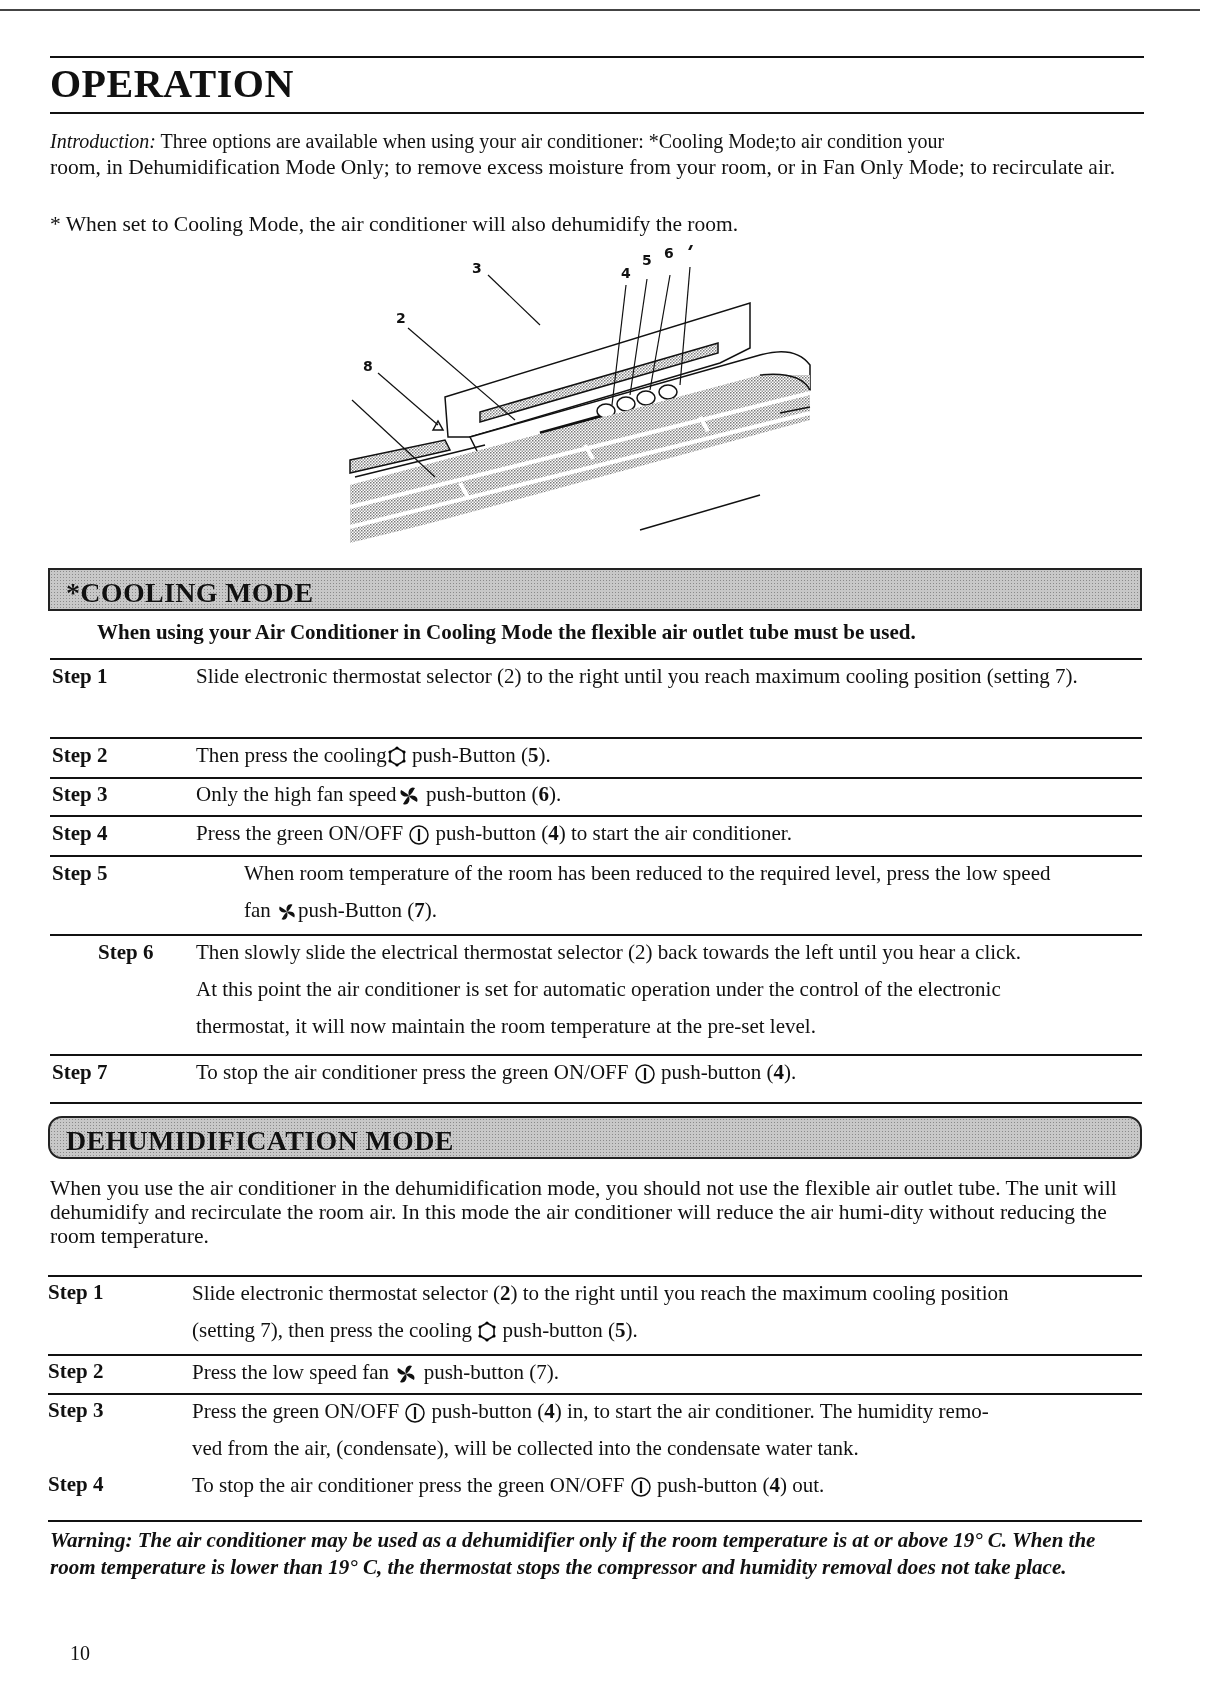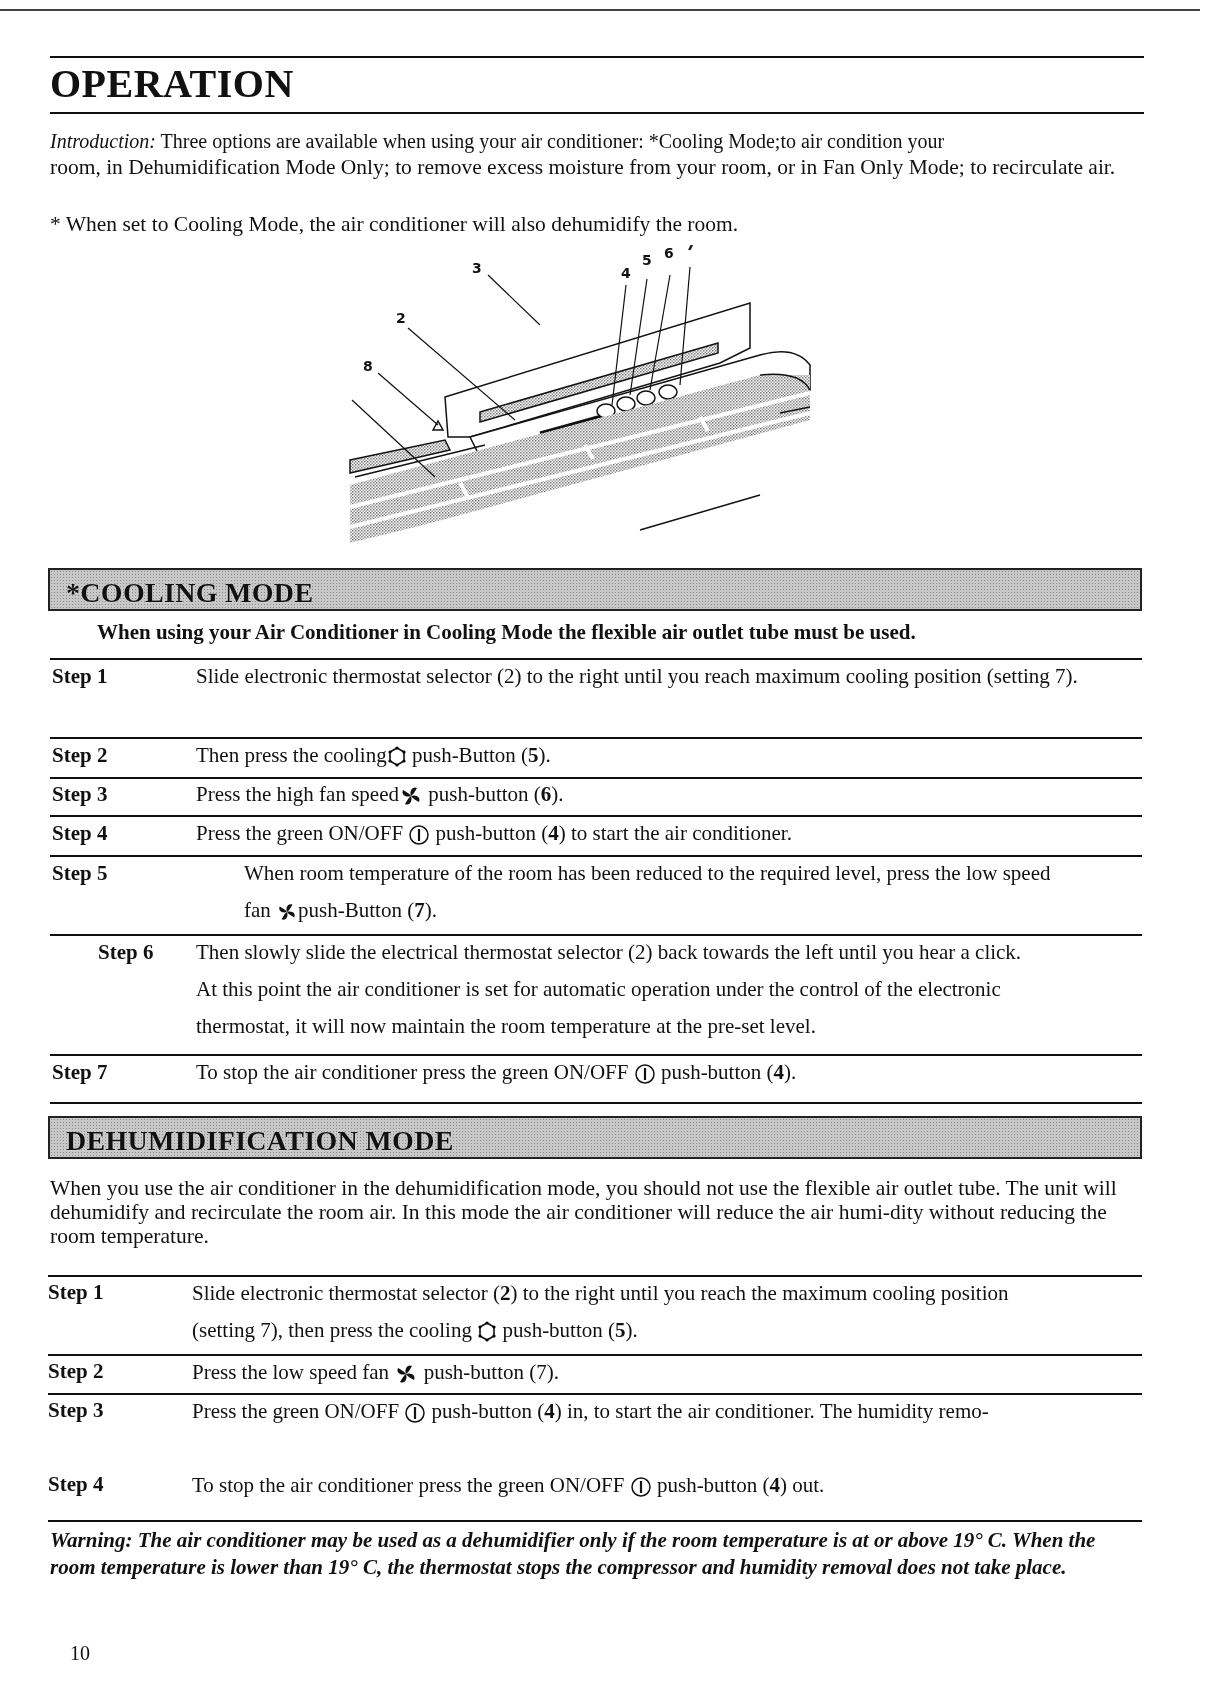--- a/index.html
+++ b/index.html
@@ -136,21 +136,21 @@
         <circle cx="17" cy="15" r="1.6"></circle>
         <circle cx="10" cy="19" r="1.6"></circle>
         <circle cx="3" cy="15" r="1.6"></circle>
         <circle cx="3" cy="6" r="1.6"></circle>
       </svg></span><span> push-Button (</span><b>5</b><span>).</span>
 </div>
 <div class="rule thin" style="left:50px;top:777px;width:1092px;"></div>
 
 <div class="step-label" style="top:782px;">Step 3</div>
 <div class="step-text" style="top:776px;">
-  <span>Press the high fan speed</span><span class="ico"><svg width="24" height="22" viewBox="-12 -11 24 22">
+  <span>Only the high fan speed</span><span class="ico"><svg width="24" height="22" viewBox="-12 -11 24 22">
         <g fill="#111">
           <path d="M0 0 C-2 -6 2 -10 6 -8 C4 -5 3 -2 0 0Z"></path>
           <path d="M0 0 C6 -2 10 2 8 6 C5 4 2 3 0 0Z"></path>
           <path d="M0 0 C2 6 -2 10 -6 8 C-4 5 -3 2 0 0Z"></path>
           <path d="M0 0 C-6 2 -10 -2 -8 -6 C-5 -4 -2 -3 0 0Z"></path>
         </g>
       </svg></span><span> push-button (</span><b>6</b><span>).</span>
 </div>
 <div class="rule" style="left:50px;top:815px;width:1092px;"></div>
 
@@ -187,21 +187,21 @@
 
 <div class="step-label" style="top:1060px;">Step 7</div>
 <div class="step-text" style="top:1054px;">
   <span>To stop the air conditioner press the green ON/OFF </span><span class="ico"><svg width="22" height="22" viewBox="0 0 22 22">
         <circle cx="11" cy="11" r="9" fill="none" stroke="#111" stroke-width="1.5"></circle>
         <line x1="11" y1="5" x2="11" y2="17" stroke="#111" stroke-width="2.2"></line>
       </svg></span><span> push-button (</span><b>4</b><span>).</span>
 </div>
 <div class="rule" style="left:50px;top:1102px;width:1092px;"></div>
 
-<div class="section-box" style="top:1116px;">
+<div class="section-box" style="top:1116px;border-radius:14px;">
   <span>DEHUMIDIFICATION MODE</span>
 </div>
 <div class="abs para">When you use the air conditioner in the dehumidification mode, you should not use the flexible air outlet tube. The unit will dehumidify and recirculate the room air. In this mode the air conditioner will reduce the air humi-dity without reducing the room temperature.</div>
 
 <div class="rule" style="left:48px;top:1275px;width:1094px;"></div>
 
 <div class="step-label d" style="top:1280px;">Step 1</div>
 <div class="step-text d" style="top:1275px;">
   <span>Slide electronic thermostat selector (</span><b>2</b><span>) to the right until you reach the maximum cooling position</span><br>
   <span>(setting 7), then press the cooling </span><span class="ico"><svg width="20" height="22" viewBox="0 0 20 22">
@@ -228,20 +228,21 @@
       </svg></span><span> push-button (7).</span>
 </div>
 <div class="rule" style="left:48px;top:1393px;width:1094px;"></div>
 
 <div class="step-label d" style="top:1398px;">Step 3</div>
 <div class="step-text d" style="top:1393px;">
   <span>Press the green ON/OFF </span><span class="ico"><svg width="22" height="22" viewBox="0 0 22 22">
         <circle cx="11" cy="11" r="9" fill="none" stroke="#111" stroke-width="1.5"></circle>
         <line x1="11" y1="5" x2="11" y2="17" stroke="#111" stroke-width="2.2"></line>
       </svg></span><span> push-button (</span><b>4</b><span>) in, to start the air conditioner. The humidity remo-</span><br>
+  <span>ved from the air, (condensate), will be collected into the condensate water tank.</span>
 </div>
 
 <div class="step-label d" style="top:1472px;">Step 4</div>
 <div class="step-text d" style="top:1467px;">
   <span>To stop the air conditioner press the green ON/OFF </span><span class="ico"><svg width="22" height="22" viewBox="0 0 22 22">
         <circle cx="11" cy="11" r="9" fill="none" stroke="#111" stroke-width="1.5"></circle>
         <line x1="11" y1="5" x2="11" y2="17" stroke="#111" stroke-width="2.2"></line>
       </svg></span><span> push-button (</span><b>4</b><span>) out.</span>
 </div>
 <div class="rule" style="left:48px;top:1520px;width:1094px;"></div>

